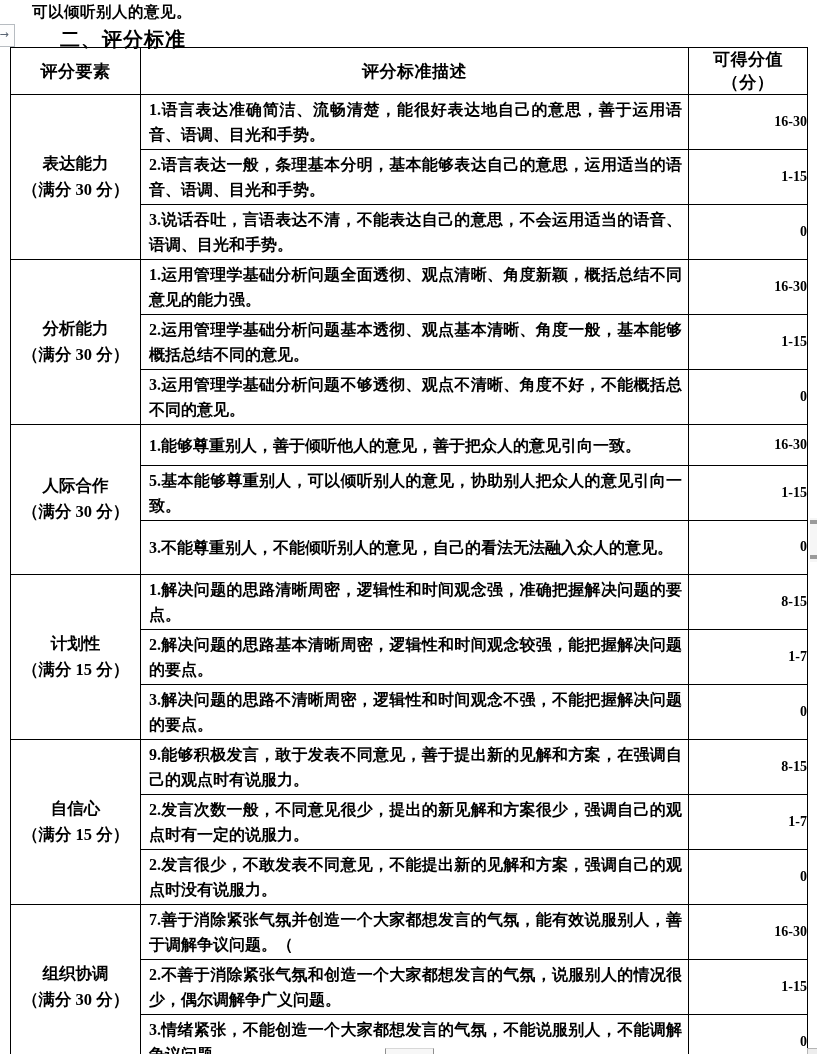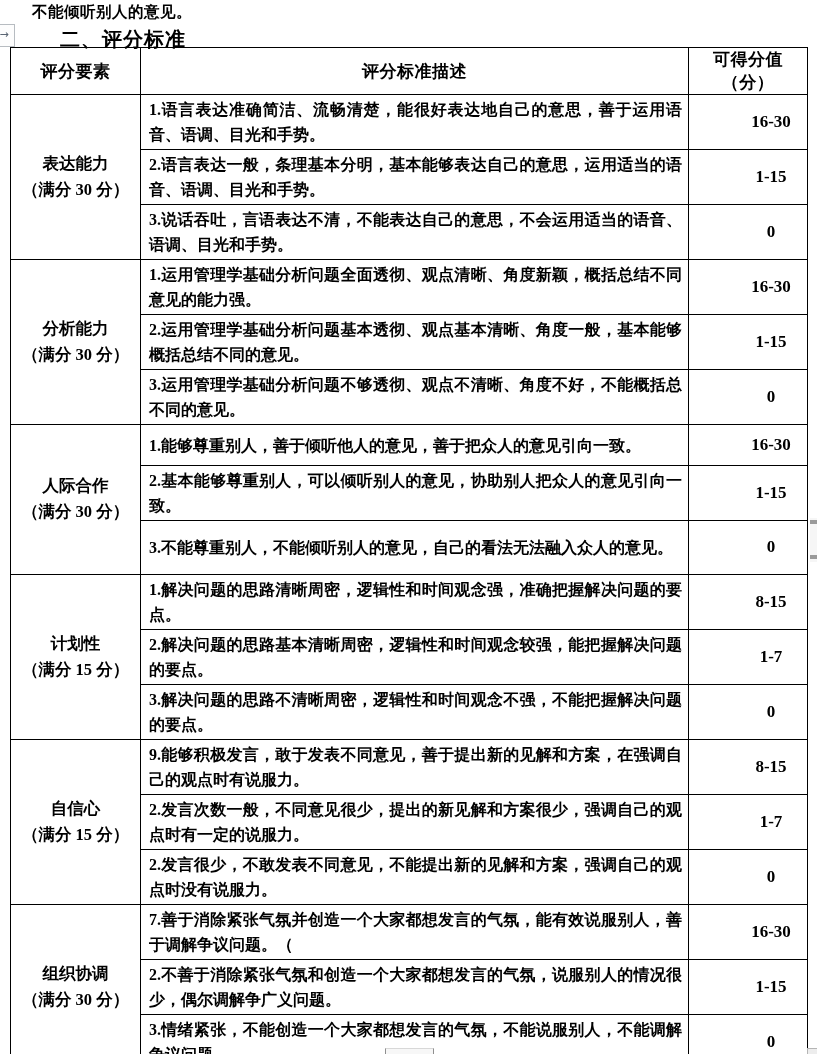--- a/index.html
+++ b/index.html
@@ -68,21 +68,21 @@
   }
   td.desc-cell {
     font-size: 16px; font-weight: 600;
     line-height: 25px;
     padding: 2px 6px 2px 8px;
     text-align: justify;
     word-break: break-all;
     margin-left: 28px;
   }
   td.score-cell {
-    text-align: center; font-weight: 700; font-size: 17px;
+    text-align: right; font-weight: 700; font-size: 14px;
     font-family: "Liberation Serif", "DejaVu Serif", serif;
     padding-left: 46px;
   }
 
   
   .v-scroll-strip {
     position: absolute; right: 0; top: 518px;
     width: 7px; height: 44px;
     background: #f6f6f6;
   }
@@ -113,21 +113,21 @@
 </style>
 </head>
 <body>
 
 <div class="page">
 
   <div class="expand-box">
     <span>→</span>
   </div>
 
-  <div class="top-text">不能倾听别人的意见。</div>
+  <div class="top-text">可以倾听别人的意见。</div>
   <div class="heading">二、评分标准</div>
 
   <table class="score-table">
     <colgroup>
         <col class="c-factor">
         <col class="c-desc">
         <col class="c-score">
       </colgroup>
 
     <tbody>
@@ -173,21 +173,21 @@
 
     <tr class="r1">
       <td class="factor-cell" rowspan="3">
         <div>人际合作</div>
         <div>（满分 30 分）</div>
       </td>
       <td class="desc-cell">1.能够尊重别人，善于倾听他人的意见，善于把众人的意见引向一致。</td>
       <td class="score-cell">16-30</td>
     </tr>
     <tr class="r2">
-      <td class="desc-cell">2.基本能够尊重别人，可以倾听别人的意见，协助别人把众人的意见引向一致。</td>
+      <td class="desc-cell">5.基本能够尊重别人，可以倾听别人的意见，协助别人把众人的意见引向一致。</td>
       <td class="score-cell">1-15</td>
     </tr>
     <tr class="r2">
       <td class="desc-cell">3.不能尊重别人，不能倾听别人的意见，自己的看法无法融入众人的意见。</td>
       <td class="score-cell">0</td>
     </tr>
 
     <tr class="r2">
       <td class="factor-cell" rowspan="3">
         <div>计划性</div>

